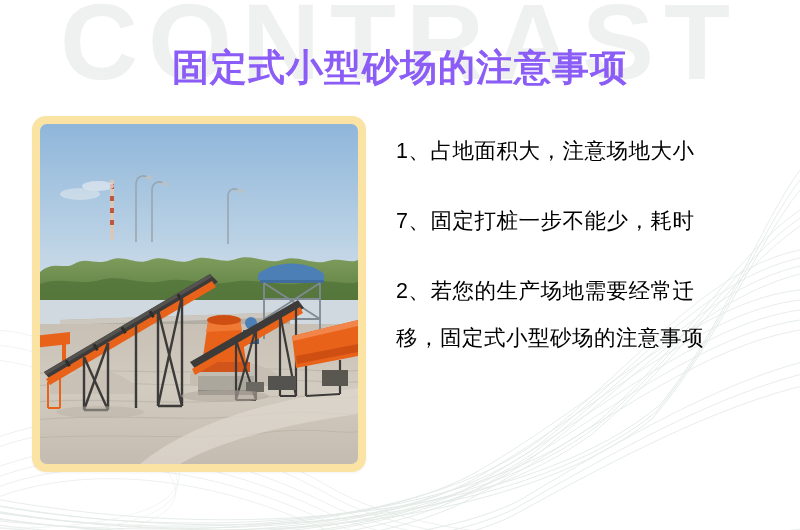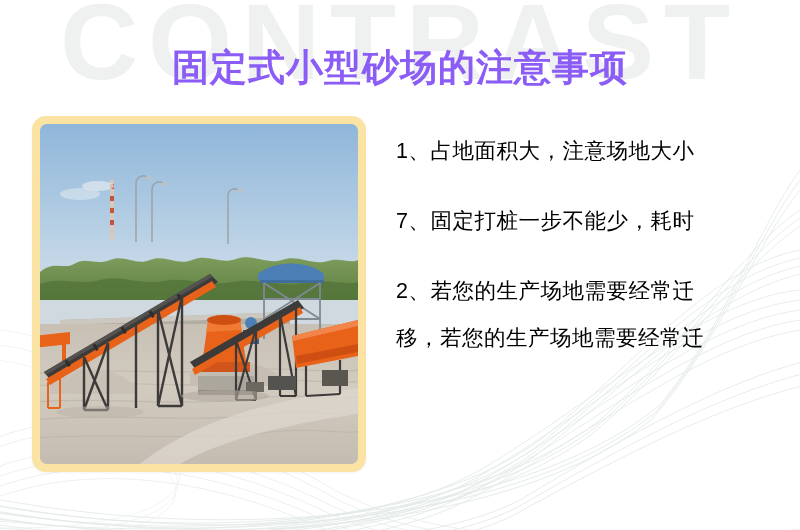--- a/index.html
+++ b/index.html
@@ -346,17 +346,17 @@
 
   <div class="points">
     <div class="point">
       <div>1、占地面积大，注意场地大小</div>
     </div>
     <div class="point">
       <div>7、固定打桩一步不能少，耗时</div>
     </div>
     <div class="point">
       <div>2、若您的生产场地需要经常迁</div>
-      <div>移，若您的生产场地需要经常迁</div>
+      <div>移，固定式小型砂场的注意事项</div>
     </div>
   </div>
 
 </div>
 
 </body></html>

